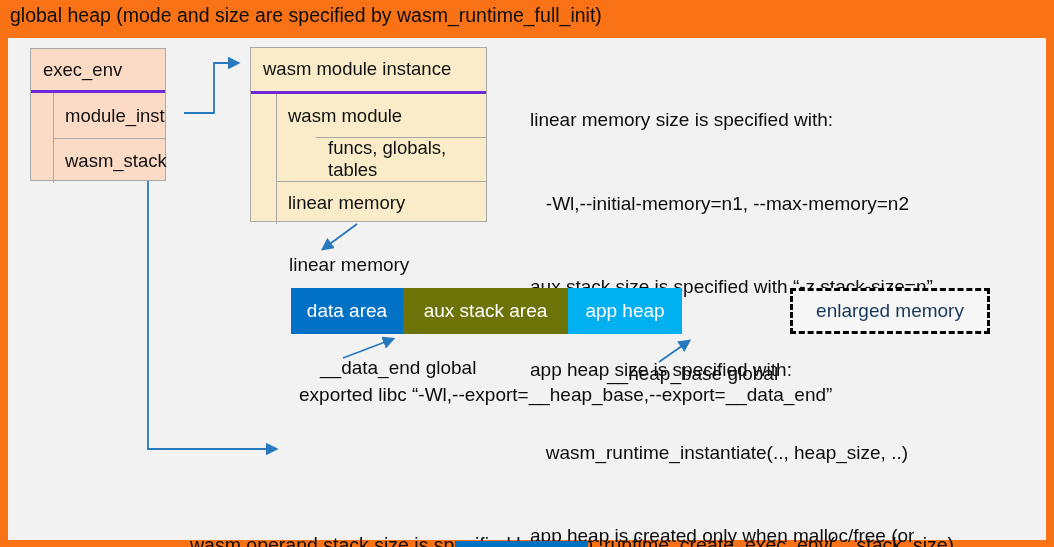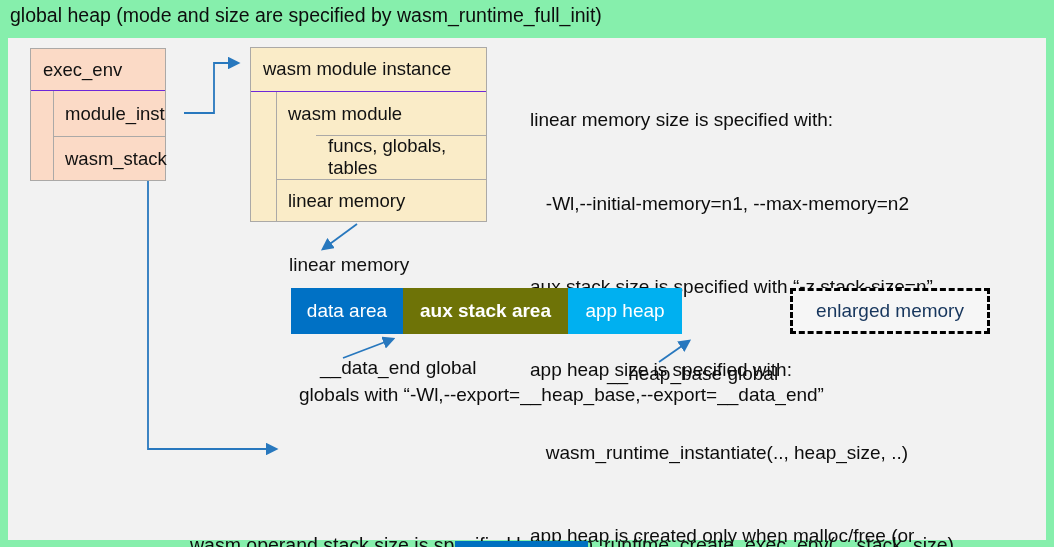--- a/index.html
+++ b/index.html
@@ -1,27 +1,27 @@
 <!DOCTYPE html>
 <html><head>
 <meta charset="utf-8">
 <style>
   html,body { margin:0; padding:0; background:#ffffff; }
   #canvas {
     position:relative; width:1054px; height:547px; overflow:hidden;
-    background:#86efac; font-family:"Liberation Sans", sans-serif; color:#111;
+    background:#f97316; font-family:"Liberation Sans", sans-serif; color:#111;
   }
   .abs { position:absolute; }
   .title { left:10px; top:4px; font-size:19.5px; color:#0d0d0d; white-space:nowrap; }
   .panel { left:8px; top:38px; width:1038px; height:502px; }
 
   
   .struct { border:1px solid #aba9a7; box-sizing:border-box; }
   .struct .hdr { font-size:18.5px; padding:10px 0 0 12px; box-sizing:border-box; }
-  .struct .body { position:relative; border-top:1px solid #6d28d9; }
+  .struct .body { position:relative; border-top:3px solid #6d28d9; }
   .struct .strip { position:absolute; top:0; left:0; bottom:0; border-right:1px solid #aba9a7; }
   .struct .row { position:absolute; right:0; box-sizing:border-box; font-size:18.5px; padding-left:12px; display:flex; align-items:center; }
   .rowline { border-top:1px solid #aba9a7; }
 
   #exec-env { left:30px; top:48px; width:136px; height:133px; }
   #exec-env .hdr { height:41px; }
   #exec-env .body { height:90px; }
   #exec-env .strip { width:22px; }
   #exec-env .row { left:22px; height:45px; }
   #exec-env .row.r1 { top:0; }
@@ -38,21 +38,21 @@
 
   
   .notes { left:530px; top:51px; font-size:19px; line-height:27.7px; white-space:pre; color:#0d0d0d; }
 
   .lm-label { left:289px; top:254px; font-size:19px; }
 
   
   .seg { top:288px; height:46px; display:flex; align-items:center; justify-content:center;
          color:#ffffff; font-size:19px; white-space:nowrap; box-sizing:border-box; }
   .seg1 { left:291px; width:112px; }
-  .seg2 { left:403px; width:165px;font-weight:bold; }
+  .seg2 { left:403px; width:165px; }
   .seg3 { left:568px; width:114px; }
   .seg4 { left:682px; width:98px; }
   .enlarged { left:790px; top:288px; width:200px; height:46px; box-sizing:border-box;
               border:3px dashed #000; background:#f6f6f6; display:flex; align-items:center;
               justify-content:center; font-size:19px; }
 
   .ann { font-size:19px; color:#0d0d0d; white-space:nowrap; }
   .ann-dataend { left:320px; top:357px; }
   .ann-heapbase { left:607px; top:363px; }
   .ann-exported { left:299px; top:384px; }
@@ -104,21 +104,21 @@
   </div>
 
   <div class="abs lm-label">linear memory</div>
   <div class="abs seg seg1" style="background-color: rgb(0, 113, 197);">data area</div>
   <div class="abs seg seg2" style="background-color: rgb(110, 115, 7);">aux stack area</div>
   <div class="abs seg seg3" style="background-color: rgb(0, 176, 240);">app heap</div>
   <div class="abs enlarged" style="color: rgb(23, 54, 93);">enlarged memory</div>
 
   <div class="abs ann ann-dataend">__data_end global</div>
   <div class="abs ann ann-heapbase">__heap_base global</div>
-  <div class="abs ann ann-exported">globals with “-Wl,--export=__heap_base,--export=__data_end”</div>
+  <div class="abs ann ann-exported">exported libc “-Wl,--export=__heap_base,--export=__data_end”</div>
 
   <div class="abs desc">
     <div>wasm operand stack size is specified by wasm_runtime_create_exec_env(.., stack_size)</div>
     
   </div>
 
   <div class="abs bottom-strip" style="background-color: rgb(0, 112, 192);"></div>
 
   <svg class="overlay" width="1054" height="547">
     <defs>

